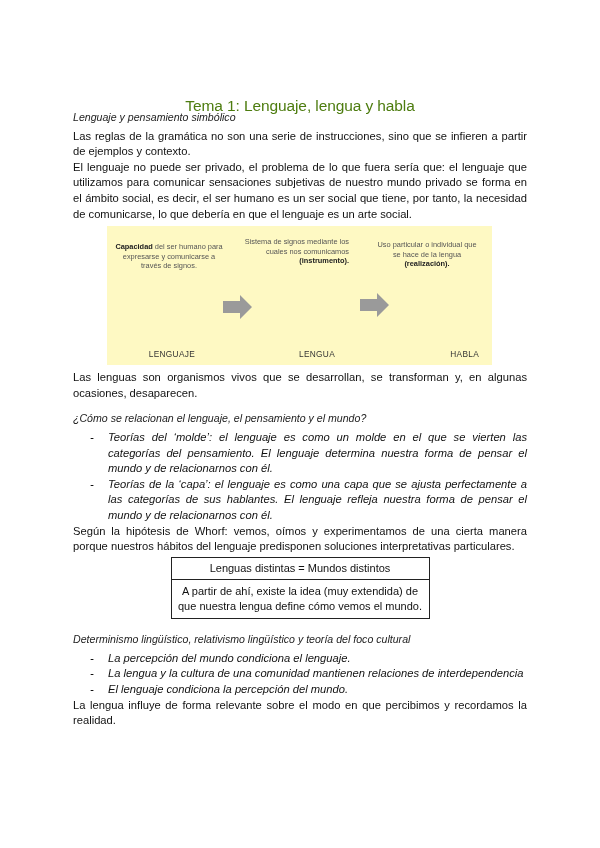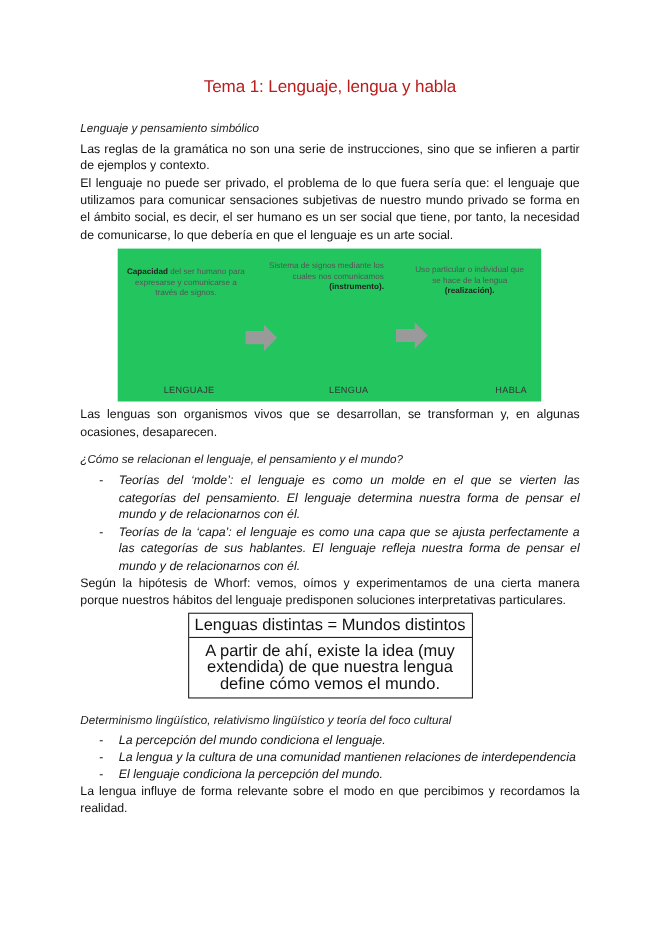--- a/index.html
+++ b/index.html
@@ -1,35 +1,35 @@
 <!DOCTYPE html>
 <html><head>
 <meta charset="utf-8">
 <style>
   html, body { margin: 0; padding: 0; background: #ffffff; }
   body { width: 600px; height: 848px; position: relative; overflow: hidden;
          font-family: "Liberation Sans", sans-serif; color: #111; }
   .page { position: absolute; left: 0; top: 0; width: 600px; height: 848px; }
-  .title { position: absolute; left: 0; width: 600px; top: 71px; text-align: center;
-           font-size: 15.5px; color: #b91c1c; letter-spacing: -0.1px; }
+  .title { position: absolute; left: 0; width: 600px; top: 97px; text-align: center;
+           font-size: 15.5px; color: #4d7c0f; letter-spacing: -0.1px; }
   .content { position: absolute; left: 73px; width: 454px; top: 110px; font-size: 11.2px; line-height: 15.6px; }
   .h-it { font-style: italic; font-size: 10.6px; color: #222; margin: 0; }
   p { margin: 0; text-align: justify; }
   .gap-s { height: 3px; }
   .gap-m { height: 10px; }
   .diagram { position: relative; width: 385px; height: 139px; margin: 4px 0 5px 34px;
-             background: #22c55e; font-size: 7.4px; line-height: 9.4px; color: #555; }
+             background: #fef9c3; font-size: 7.4px; line-height: 9.4px; color: #555; }
   .dcol { position: absolute; text-align: center; }
   .dcol b { color: #222; }
   .dlabel { position: absolute; top: 124px; font-size: 8.3px; color: #333; letter-spacing: 0.3px; text-align: right; }
   .arrow { position: absolute; top: 69px; width: 30px; height: 24px; }
   ul.dash { list-style: none; margin: 0; padding: 0; font-style: italic; }
   ul.dash li { position: relative; padding-left: 35px; text-align: justify; }
   ul.dash li::before { content: "-"; position: absolute; left: 17px; top: 0; }
-  .box { width: 257px; margin: 2px auto 0 auto; border: 1.2px solid #222; font-size: 15px; line-height: 15.2px; text-align: center; }
+  .box { width: 257px; margin: 2px auto 0 auto; border: 1.2px solid #222; font-size: 11px; line-height: 15.2px; text-align: center; }
   .box .r1 { padding: 3px 4px 3px 4px; border-bottom: 1.2px solid #222; }
   .box .r2 { padding: 4px 4px 4px 4px; }
 </style>
 </head>
 <body>
 
 <div class="page">
   <div class="title">Tema 1: Lenguaje, lengua y habla</div>
 
   <div class="content">

